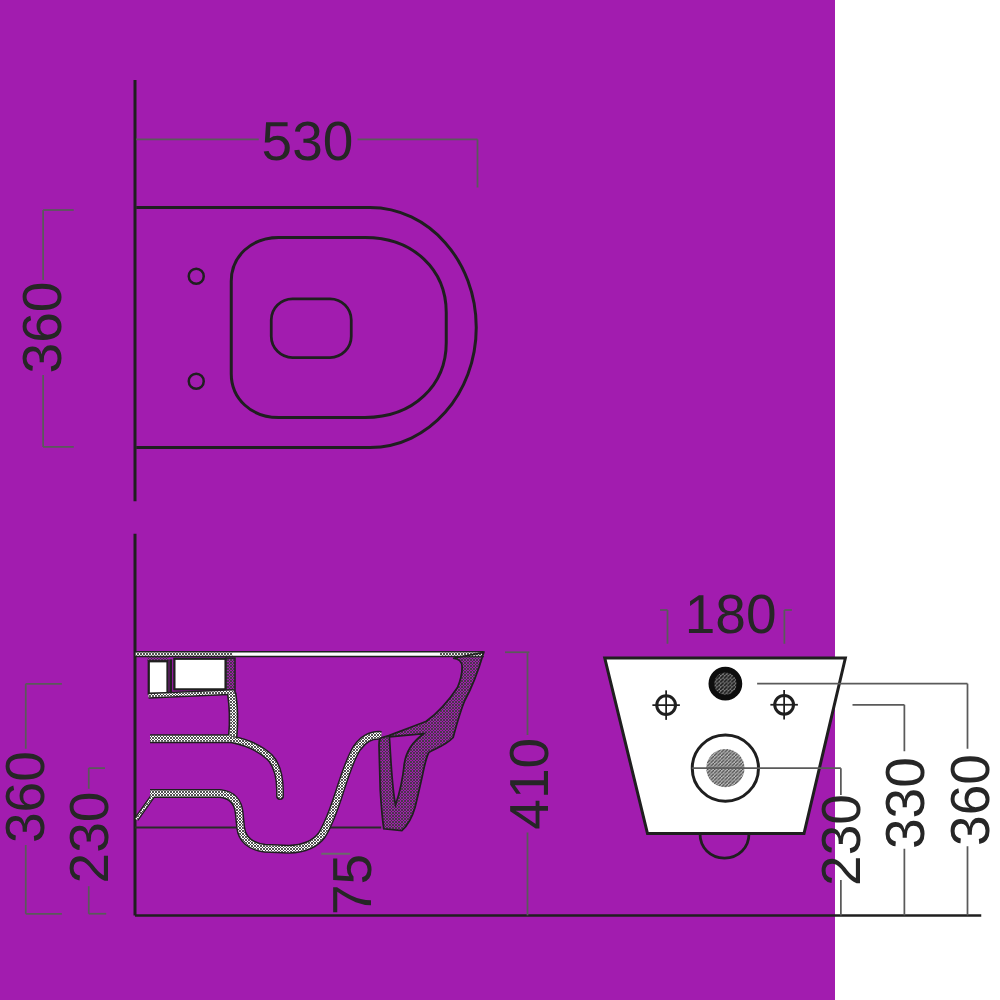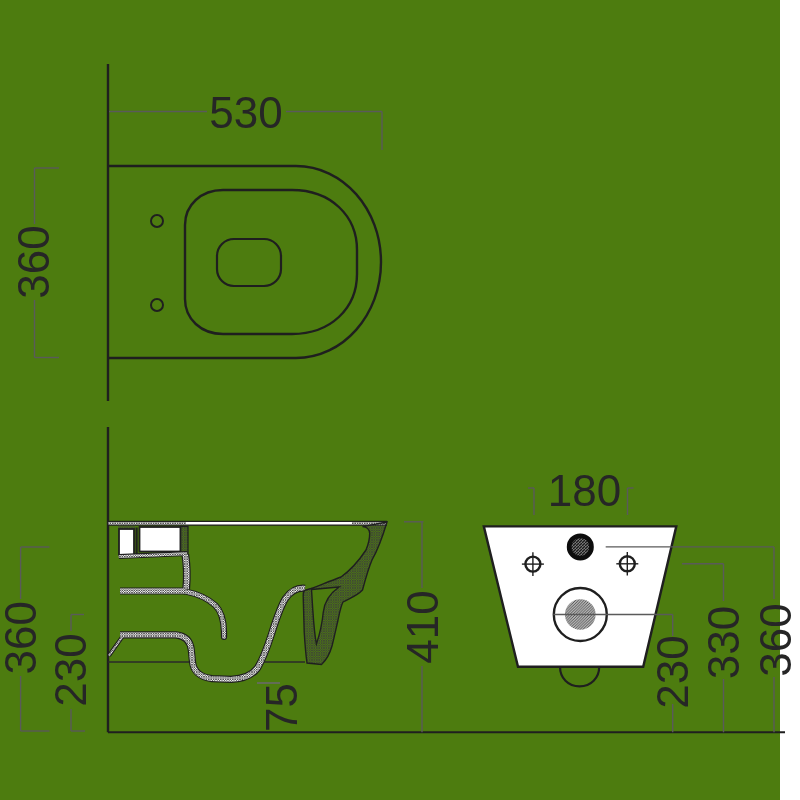--- a/index.html
+++ b/index.html
@@ -1,16 +1,16 @@
 <!DOCTYPE html>
 <html><head>
 <meta charset="utf-8">
 <style>
 html,body{margin:0;padding:0;background:#ffffff;}
-#page{width:780px;height:800px;position:relative;background:#4d7c0f;
+#page{width:668px;height:800px;position:relative;background:#a21caf;
 font-family:"Liberation Sans", sans-serif;}
 svg{position:absolute;left:0;top:0;}
 text{font-family:"Liberation Sans", sans-serif;fill:#262626;}
 </style>
 </head>
 <body>
 <div id="page">
 <svg width="800" height="800" viewBox="0 0 800 800">
 <defs>
 <pattern id="hatch" width="2.4" height="2.4" patternUnits="userSpaceOnUse">

